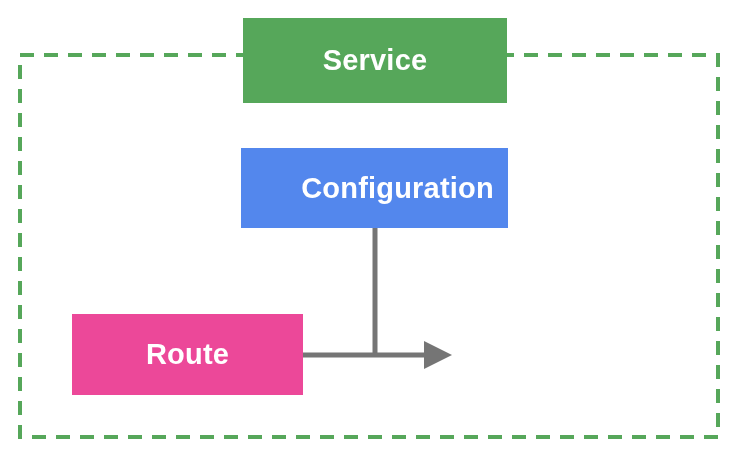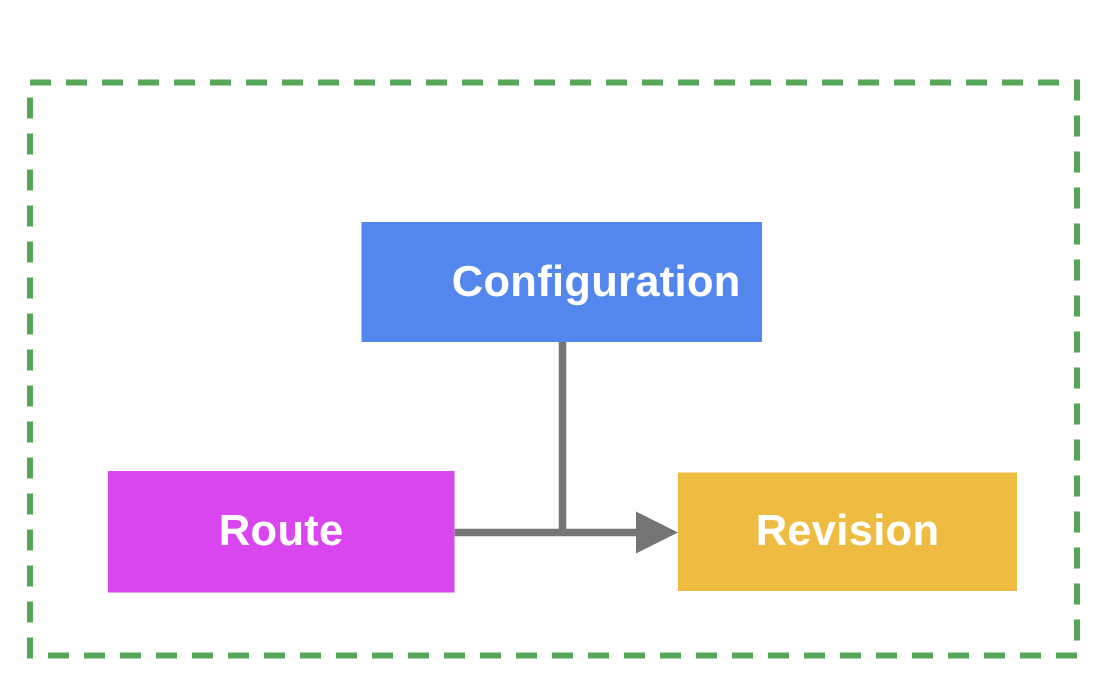--- a/index.html
+++ b/index.html
@@ -57,26 +57,26 @@
 
     <rect x="20" y="55" width="698" height="382" fill="none" stroke="#56a75a" stroke-width="4" stroke-dasharray="14 10" stroke-linecap="butt"></rect>
 
     <line x1="375" y1="228" x2="375" y2="355" stroke="#757575" stroke-width="5" stroke-linecap="butt"></line>
 
     <line x1="303" y1="355" x2="438" y2="355" stroke="#757575" stroke-width="5" stroke-linecap="butt"></line>
 
     <polygon points="452,355 424,341 424,369" fill="#757575"></polygon>
   </svg>
 
+  <div class="node-box" id="node-service" style="background:#56a75a;">
+    <span class="node-label">Service</span>
+  </div>
 
   <div class="node-box" id="node-config" style="background:#5387ed;padding-left:46px;">
     <span class="node-label">Configuration</span>
   </div>
 
-  <div class="node-box" id="node-route" style="background:#d946ef;">
+  <div class="node-box" id="node-route" style="background:#ec4899;">
     <span class="node-label">Route</span>
   </div>
 
-  <div class="node-box" id="node-revision" style="background:#efbc42;">
-    <span class="node-label">Revision</span>
-  </div>
 
 </div>
 
 </body></html>

